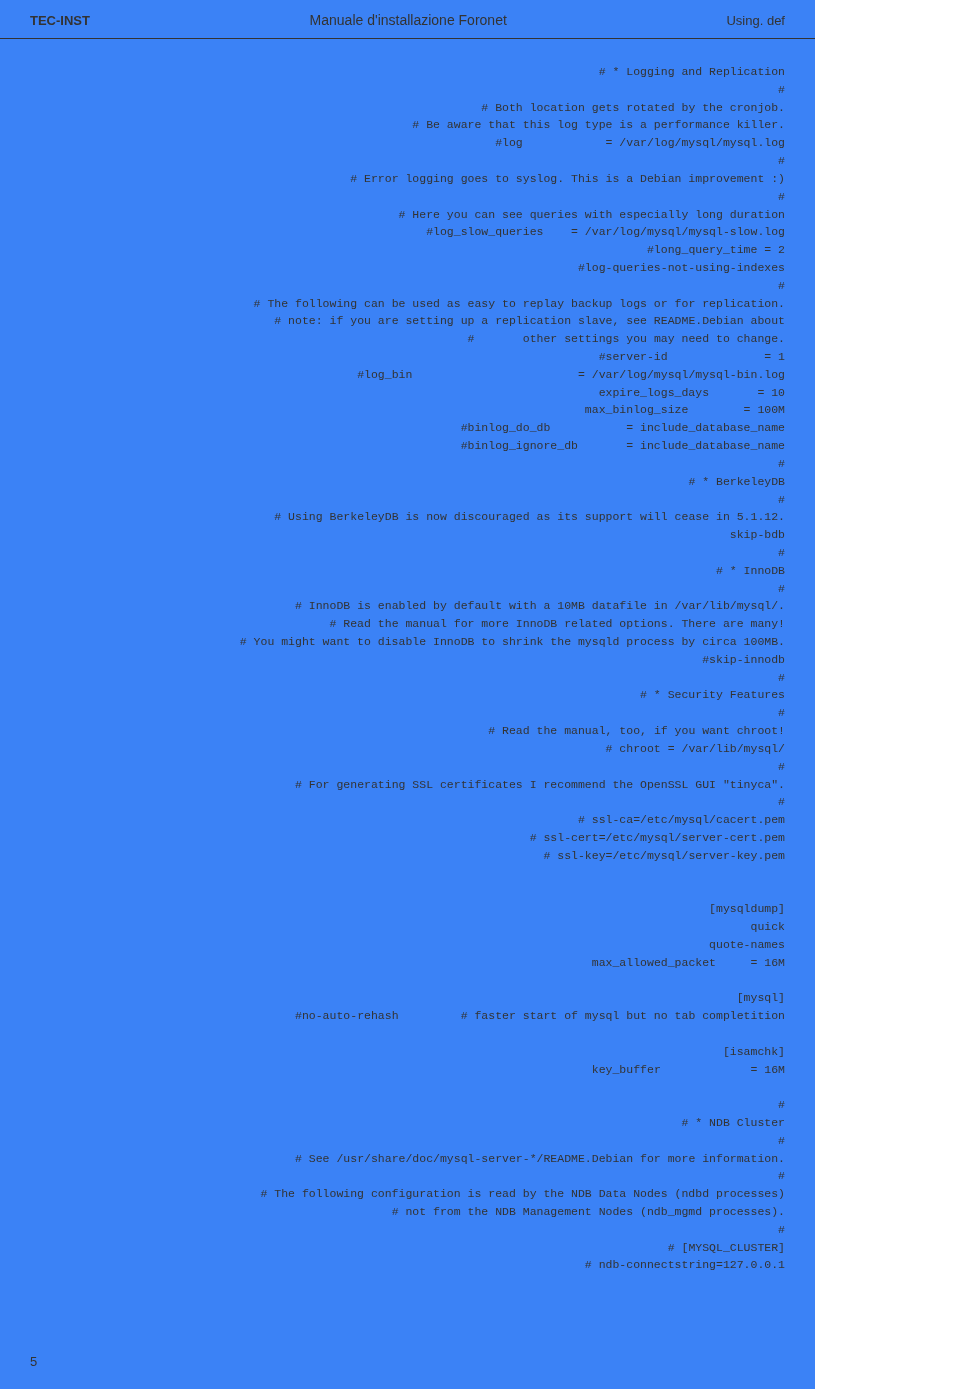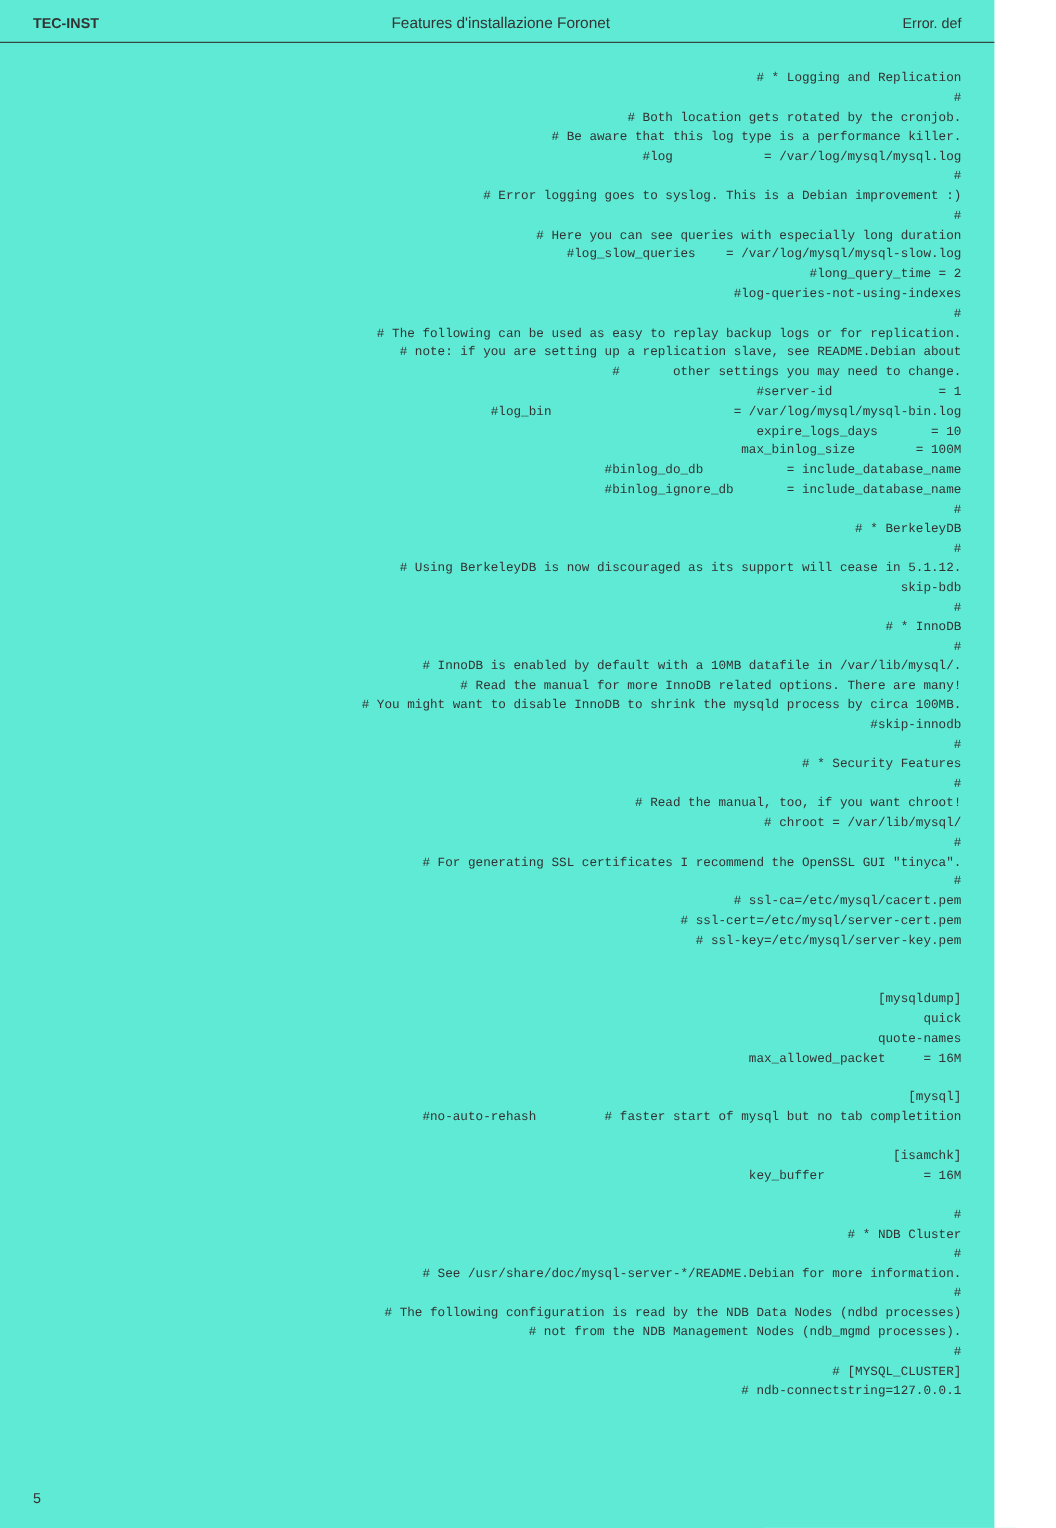--- a/index.html
+++ b/index.html
@@ -11,23 +11,23 @@
     body {
       font-family: 'Courier New', Courier, monospace;
       background: #ffffff;
       color: #333333;
       width: 960px;
       min-height: 1389px;
       position: relative;
     }
 
     .page-container {
-      width: 904px;
+      width: 815px;
       min-height: 1389px;
-      background: #5eead4;
+      background: #3b82f6;
       padding: 0;
       position: relative;
     }
 
     .page-header {
       display: flex;
       justify-content: space-between;
       align-items: center;
       padding: 12px 30px 10px 30px;
       border-bottom: 1px solid #333333;
@@ -69,22 +69,22 @@
       color: #333333;
     }
   </style>
 </head>
 <body>
 
 <div class="page-container">
 
   <div class="page-header">
     <span class="header-left">TEC-INST</span>
-    <span class="header-center">Features d'installazione Foronet</span>
-    <span class="header-right">Error. def</span>
+    <span class="header-center">Manuale d'installazione Foronet</span>
+    <span class="header-right">Using. def</span>
   </div>
 
   <div class="page-content"># * Logging and Replication
 #
 # Both location gets rotated by the cronjob.
 # Be aware that this log type is a performance killer.
 #log            = /var/log/mysql/mysql.log
 #
 # Error logging goes to syslog. This is a Debian improvement :)
 #

